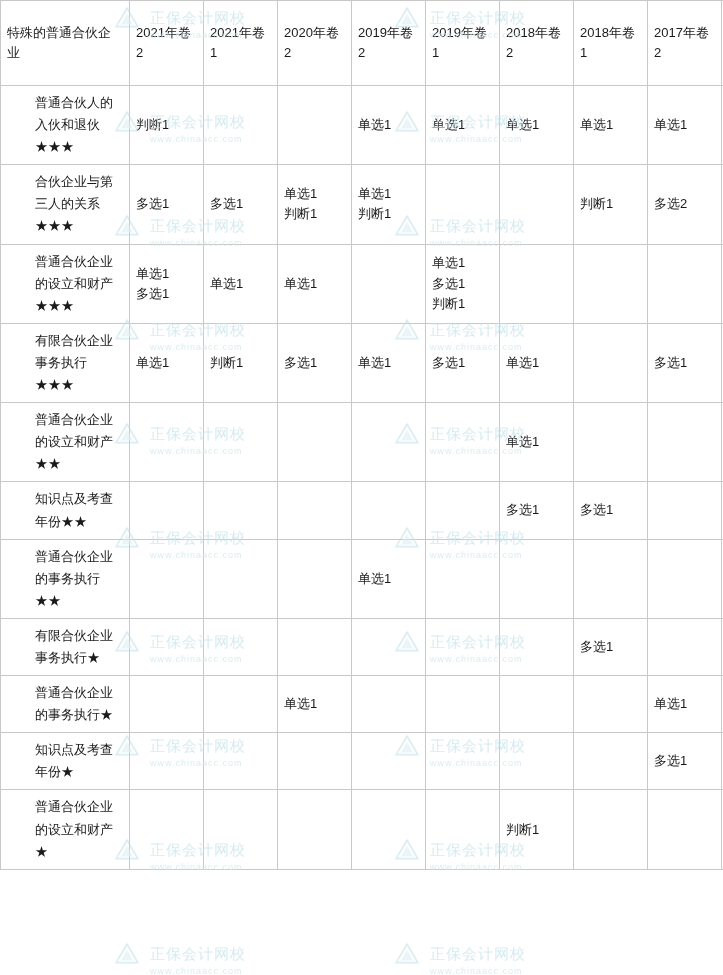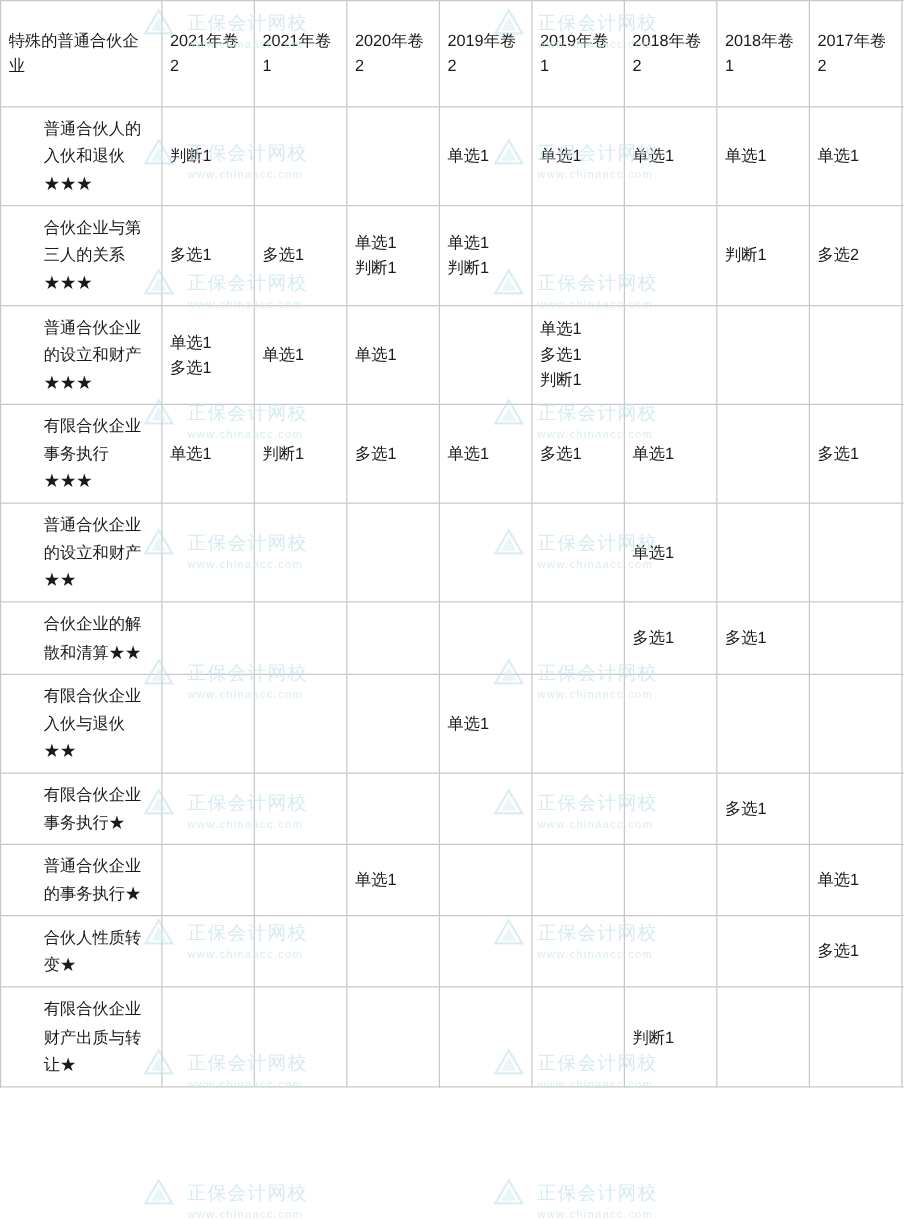--- a/index.html
+++ b/index.html
@@ -309,37 +309,37 @@
         <td class="cell-lines"></td>
         <td class="cell-lines"></td>
         <td class="cell-lines">
           <span>单选1</span>
         </td>
         <td class="cell-lines"></td>
         <td class="cell-lines"></td>
         <td class="cell-lines"></td>
       </tr>
       <tr>
-        <td>合伙企业的解散和清算★★</td>
-        <td class="cell-lines"></td>
-        <td class="cell-lines"></td>
-        <td class="cell-lines"></td>
-        <td class="cell-lines"></td>
-        <td class="cell-lines"></td>
-        <td class="cell-lines">
-          <span>多选1</span>
-        </td>
-        <td class="cell-lines">
-          <span>多选1</span>
-        </td>
-        <td class="cell-lines"></td>
-        <td class="cell-lines"></td>
-      </tr>
-      <tr>
-        <td>有限合伙企业入伙与退伙★★</td>
+        <td>知识点及考查年份★★</td>
+        <td class="cell-lines"></td>
+        <td class="cell-lines"></td>
+        <td class="cell-lines"></td>
+        <td class="cell-lines"></td>
+        <td class="cell-lines"></td>
+        <td class="cell-lines">
+          <span>多选1</span>
+        </td>
+        <td class="cell-lines">
+          <span>多选1</span>
+        </td>
+        <td class="cell-lines"></td>
+        <td class="cell-lines"></td>
+      </tr>
+      <tr>
+        <td>普通合伙企业的事务执行★★</td>
         <td class="cell-lines"></td>
         <td class="cell-lines"></td>
         <td class="cell-lines"></td>
         <td class="cell-lines">
           <span>单选1</span>
         </td>
         <td class="cell-lines"></td>
         <td class="cell-lines"></td>
         <td class="cell-lines"></td>
         <td class="cell-lines"></td>
@@ -369,35 +369,35 @@
         <td class="cell-lines"></td>
         <td class="cell-lines"></td>
         <td class="cell-lines"></td>
         <td class="cell-lines"></td>
         <td class="cell-lines">
           <span>单选1</span>
         </td>
         <td class="cell-lines"></td>
       </tr>
       <tr>
-        <td>合伙人性质转变★</td>
-        <td class="cell-lines"></td>
-        <td class="cell-lines"></td>
-        <td class="cell-lines"></td>
-        <td class="cell-lines"></td>
-        <td class="cell-lines"></td>
-        <td class="cell-lines"></td>
-        <td class="cell-lines"></td>
-        <td class="cell-lines">
-          <span>多选1</span>
-        </td>
-        <td class="cell-lines"></td>
-      </tr>
-      <tr>
-        <td>有限合伙企业财产出质与转让★</td>
+        <td>知识点及考查年份★</td>
+        <td class="cell-lines"></td>
+        <td class="cell-lines"></td>
+        <td class="cell-lines"></td>
+        <td class="cell-lines"></td>
+        <td class="cell-lines"></td>
+        <td class="cell-lines"></td>
+        <td class="cell-lines"></td>
+        <td class="cell-lines">
+          <span>多选1</span>
+        </td>
+        <td class="cell-lines"></td>
+      </tr>
+      <tr>
+        <td>普通合伙企业的设立和财产★</td>
         <td class="cell-lines"></td>
         <td class="cell-lines"></td>
         <td class="cell-lines"></td>
         <td class="cell-lines"></td>
         <td class="cell-lines"></td>
         <td class="cell-lines">
           <span>判断1</span>
         </td>
         <td class="cell-lines"></td>
         <td class="cell-lines"></td>

